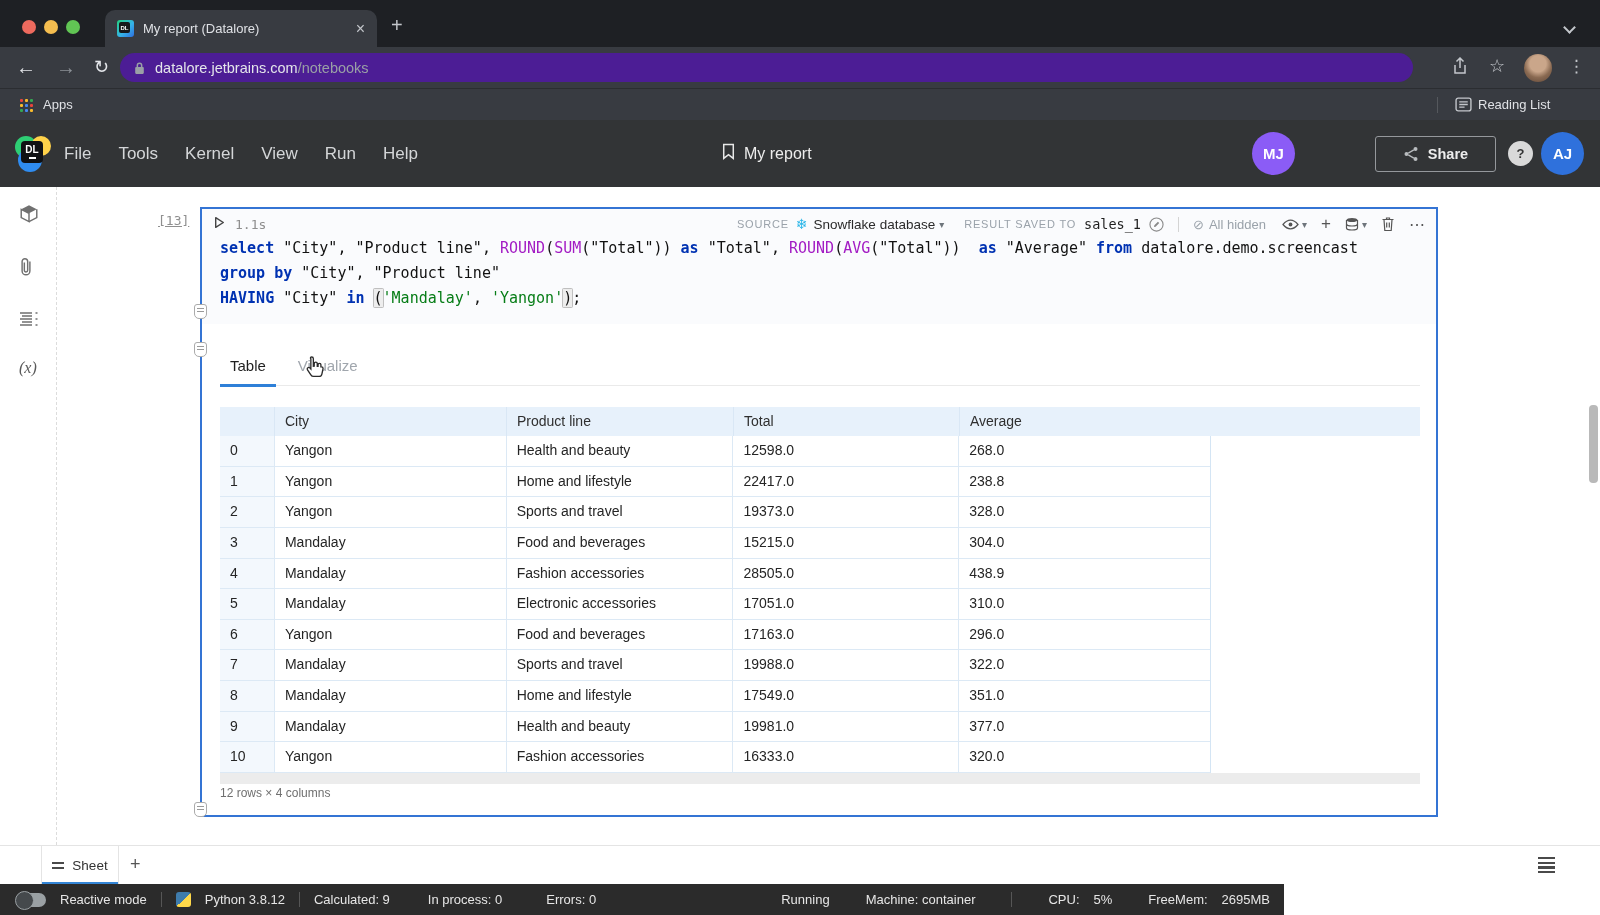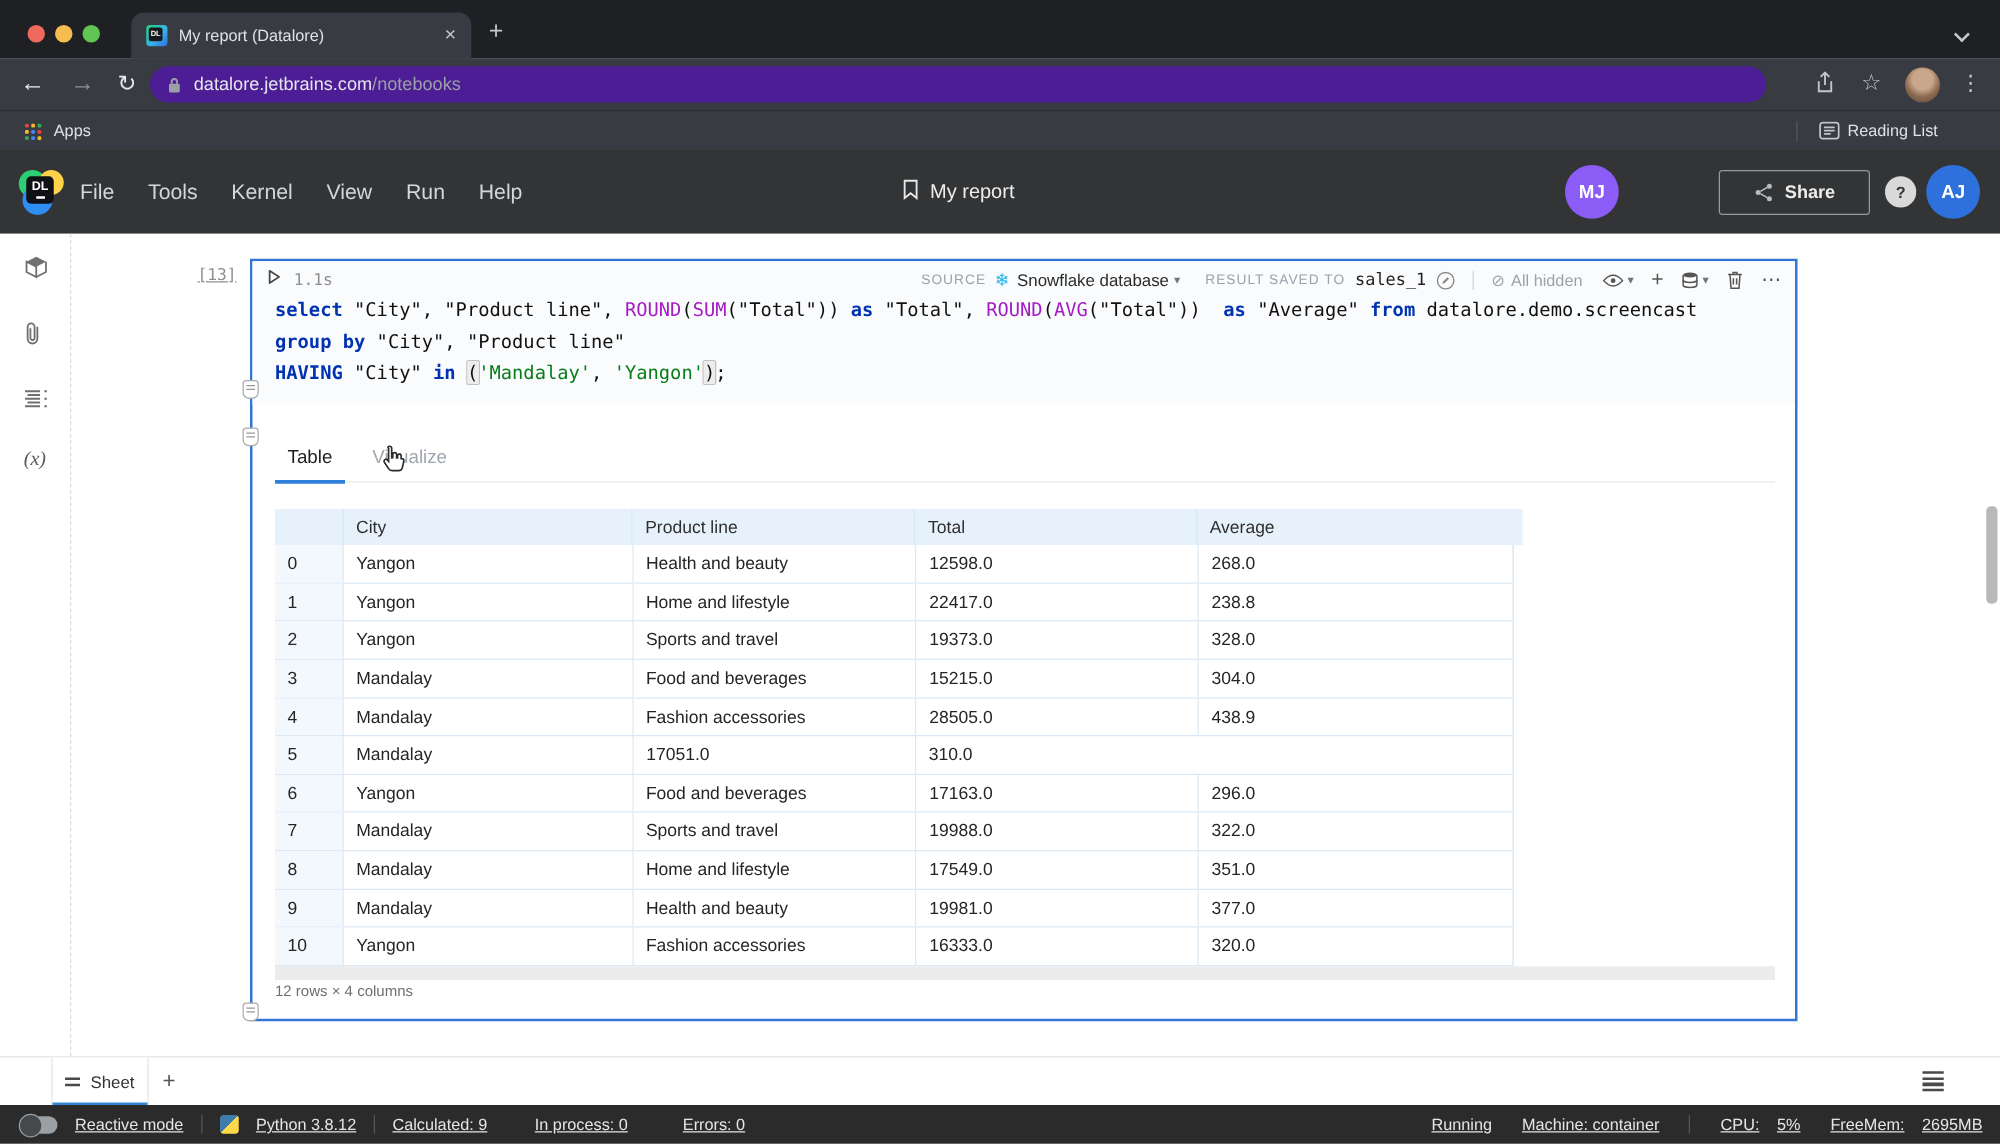--- a/index.html
+++ b/index.html
@@ -121,21 +121,21 @@
   .tk-pr { color:#111; background:#ededed; box-shadow:0 0 0 1px #bfbfbf; border-radius:1px; }
   
   .result-tabs { position:absolute; left:18px; top:140px; width:1200px; height:37px;
                  border-bottom:1px solid #eaeaea; display:flex; align-items:center; }
   .rtab { font-size:15px; padding:0 10px; height:37px; line-height:34px; position:relative; cursor:default; }
   .rtab.active { color:#1f1f1f; }
   .rtab.active::after { content:""; position:absolute; left:0; bottom:-1px; height:3px; width:100%; background:#2e80d8; }
   .rtab.idle { color:#a0a6ad; margin-left:12px; }
   
   .tbl-wrap { position:absolute; left:18px; top:198px; width:1200px; height:378px; overflow:hidden; }
-  .thead { position:absolute; left:0; top:0; width:998px; height:29px; background:#e7f1fb;
+  .thead { position:absolute; left:0; top:0; width:1200px; height:29px; background:#e7f1fb;
            display:flex; align-items:flex-start; }
   .th { font-size:14px; color:#2f2f2f; padding-left:10px; height:29px; line-height:29px;
         border-right:1px solid #d9e7f5; }
   .th-filler { flex:1; border-right:none; }
   .tbody { position:absolute; left:0; top:29px; width:991px; border-right:1px solid #d4e5f4; }
   .trow { display:flex; height:30.64px; border-bottom:1px solid #dce9f5; }
   .td { font-size:14px; color:#252525; padding-left:10px; line-height:29.6px;
         border-right:1px solid #dce9f5; overflow:hidden; white-space:nowrap; }
   .td.c0 { background:#f3f8fd; }
   .c0 { width:55px; } .c1 { width:232px; } .c2 { width:227px; } .c3 { width:226px; }
@@ -159,30 +159,30 @@
                border-left:1px solid #e4e4e4; border-right:1px solid #e4e4e4;
                display:flex; align-items:center; justify-content:center; gap:8px; }
   .sheet-tab::after { content:""; position:absolute; left:0; bottom:0; width:100%; height:3px; background:#3385d6; }
   .sheet-ic { display:flex; flex-direction:column; gap:3px; }
   .sheet-ic i { width:12px; height:2px; background:#4a4a4a; }
   .sheet-label { font-size:13.5px; color:#333; }
   .sheet-add { position:absolute; left:130px; top:8px; font-size:18px; color:#555; font-weight:300; }
   .burger { position:absolute; left:1538px; top:11px; display:flex; flex-direction:column; gap:2.5px; }
   .burger i { width:17px; height:2.2px; background:#4a4a4a; }
   
-  .statusbar { position:absolute; left:0; top:884px; width:1600px; height:31px; background:#2b2b2b;
-               display:flex; align-items:center; font-size:13px; color:#e6e6e6;text-decoration:underline; }
+  .statusbar { position:absolute; left:0; top:884px; width:1284px; height:31px; background:#2b2b2b;
+               display:flex; align-items:center; font-size:13px; color:#e6e6e6; }
   .sb-left { display:flex; align-items:center; margin-left:16px; gap:14px; }
   .toggle { width:30px; height:14px; border-radius:7px; background:#9aa0a3; position:relative; }
   .toggle::after { content:""; position:absolute; left:-1px; top:-2px; width:17px; height:17px;
                    border-radius:50%; background:#45494c; border:1px solid #9aa0a3; }
   .sb-div { width:1px; height:15px; background:#565656; }
   .py { width:15px; height:15px; border-radius:3px;
         background:linear-gradient(135deg,#3f7cac 0 50%,#ffd94a 50% 100%); }
-  .sb-right { margin-left:auto; display:flex; align-items:center; gap:24px; margin-right:14px; }
+  .sb-right { margin-left:auto; display:flex; align-items:center; gap:36px; margin-right:14px; }
   .sb-pair { display:flex; gap:14px; }
 </style>
 </head>
 <body>
 
 <div id="app">
 
   <div class="tabstrip">
     <div class="traffic t-red"></div>
     <div class="traffic t-yellow"></div>
@@ -416,20 +416,21 @@
             <div class="trow">
               <div class="td c0">4</div>
               <div class="td c1">Mandalay</div>
               <div class="td c2">Fashion accessories</div>
               <div class="td c3">28505.0</div>
               <div class="td c4">438.9</div>
             </div>
             <div class="trow">
               <div class="td c0">5</div>
               <div class="td c1">Mandalay</div>
+              <div class="td c2">Electronic accessories</div>
               <div class="td c3">17051.0</div>
               <div class="td c4">310.0</div>
             </div>
             <div class="trow">
               <div class="td c0">6</div>
               <div class="td c1">Yangon</div>
               <div class="td c2">Food and beverages</div>
               <div class="td c3">17163.0</div>
               <div class="td c4">296.0</div>
             </div>

